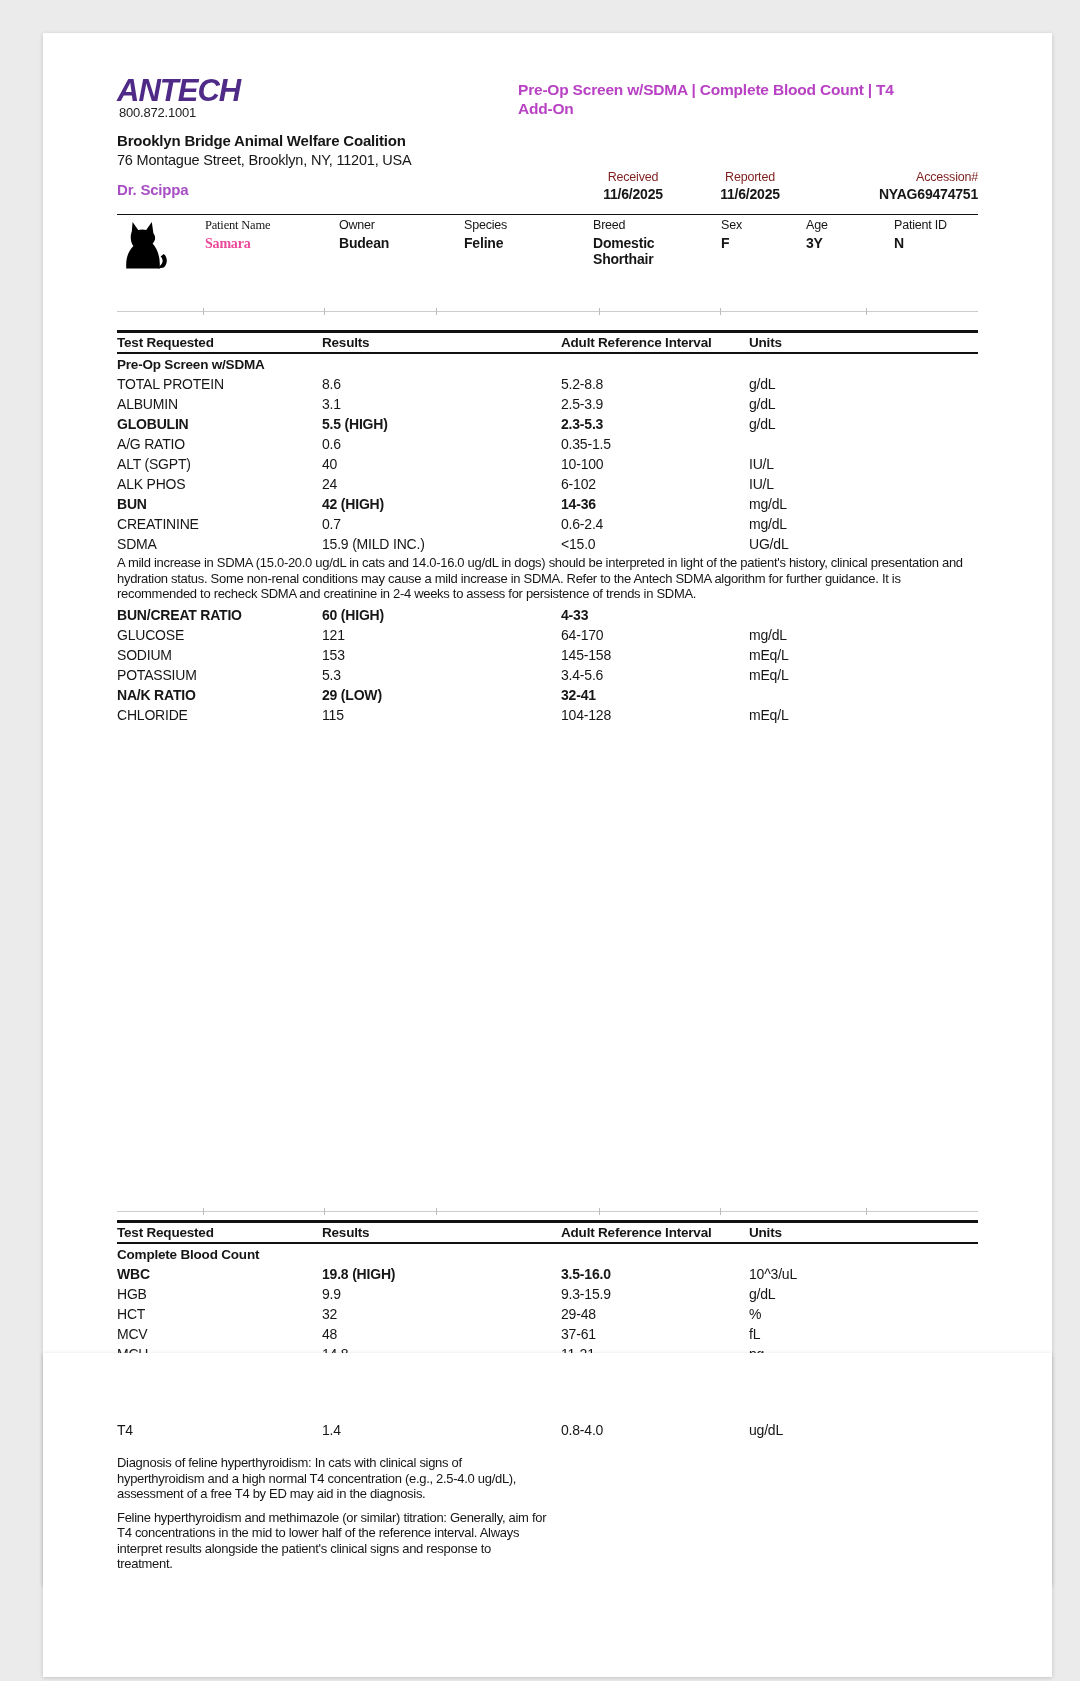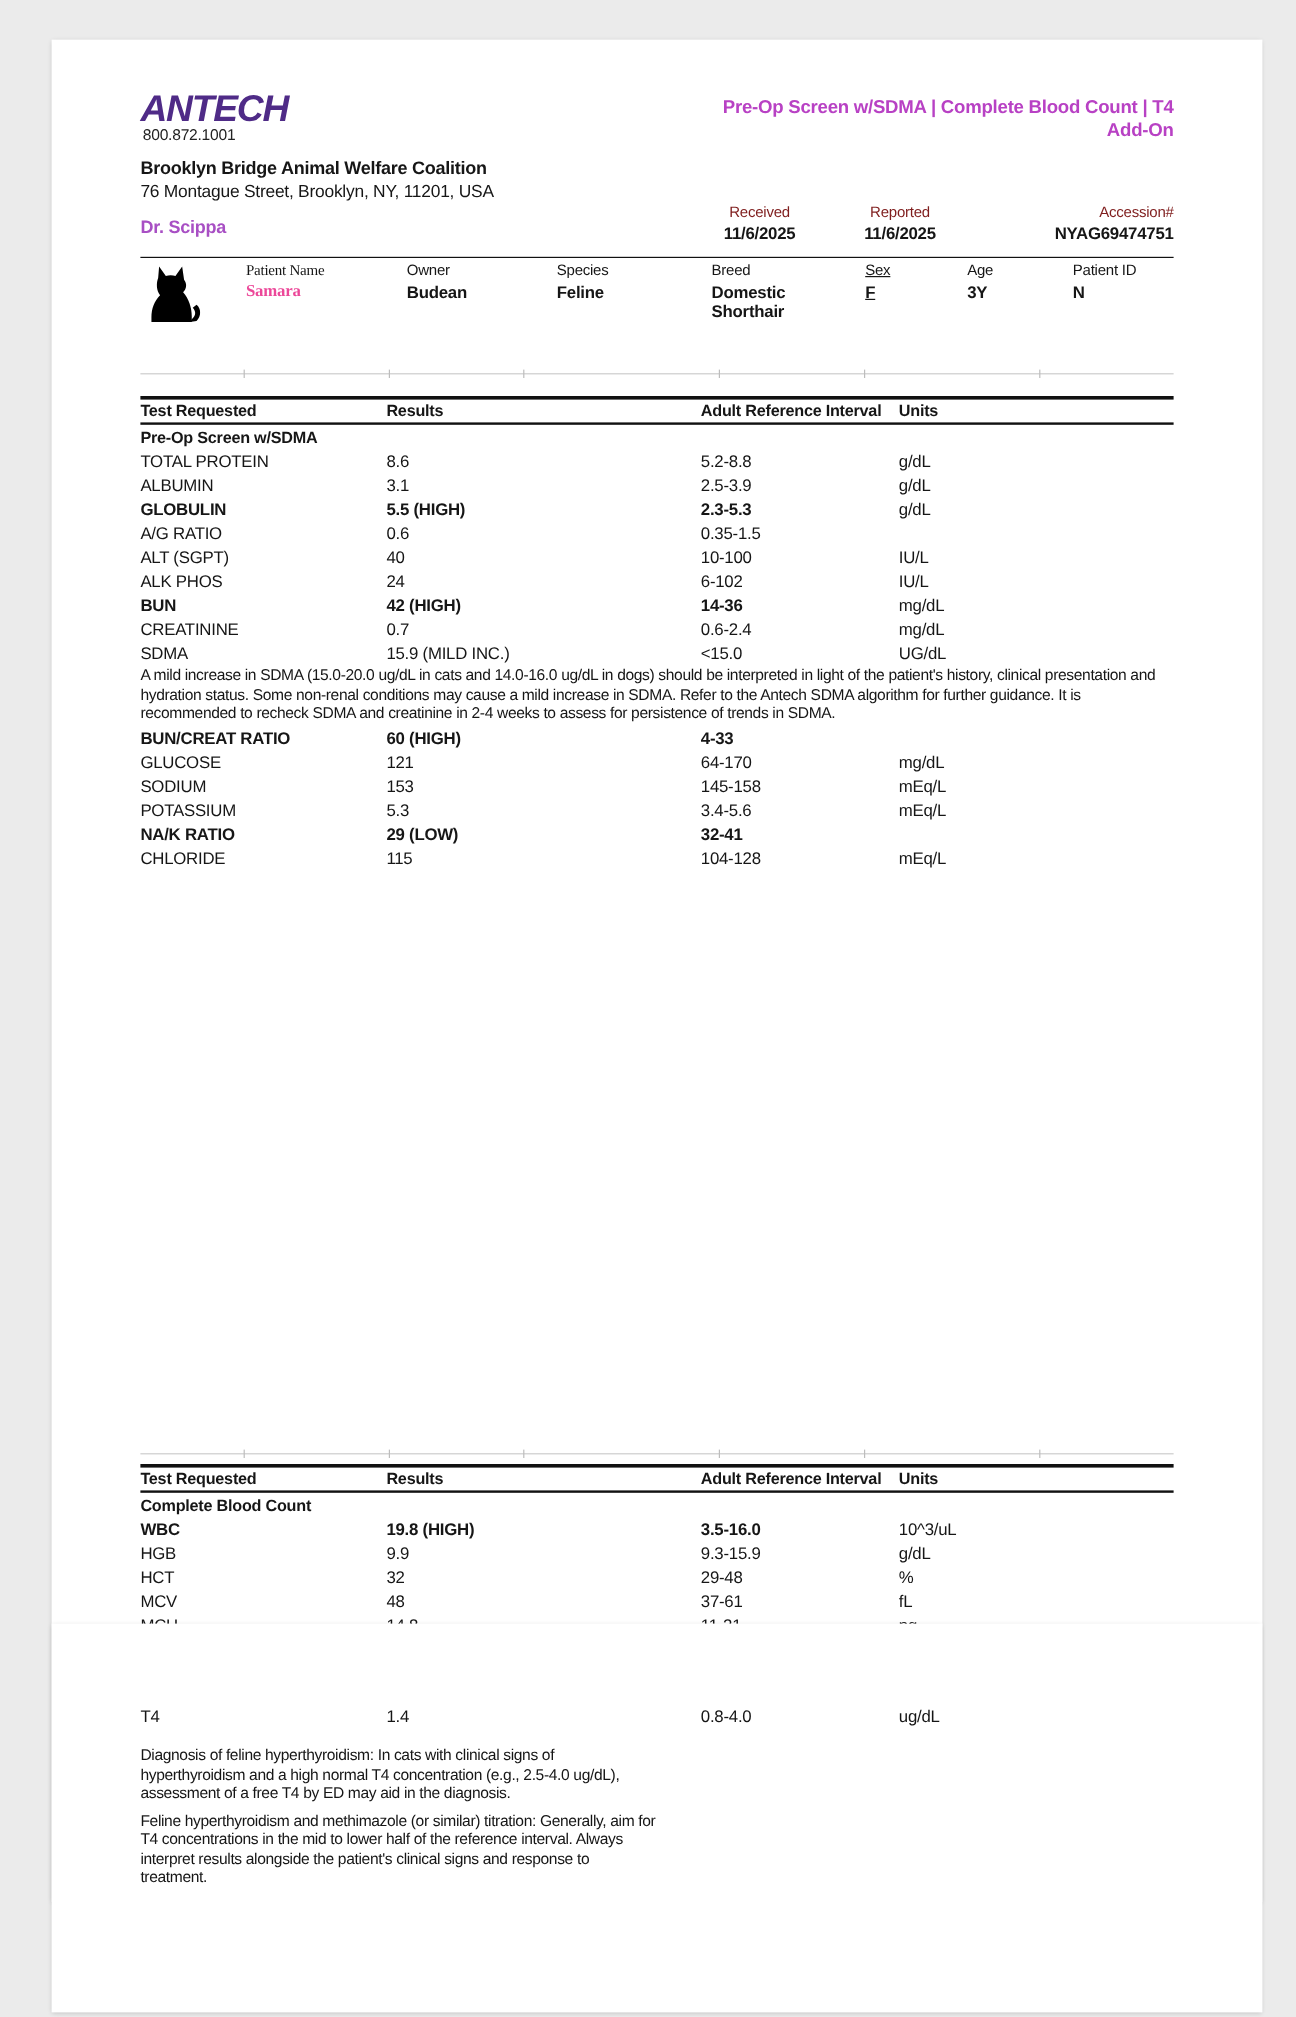--- a/index.html
+++ b/index.html
@@ -13,21 +13,21 @@
     position:absolute; left:43px; width:1009px; background:#ffffff;
     box-shadow:0 1px 4px rgba(0,0,0,0.18);
   }
   #page1 { top:33px; height:1552px; }
   #page2 { top:1353px; height:324px; }
   .abs { position:absolute; }
 
   
   .logo { font-size:31px; font-weight:bold; font-style:italic; letter-spacing:-1px; color:#4f2b87; }
   .phone { font-size:13px; color:#222; margin-top:1px; }
-  .rpt-title { font-size:15.5px; font-weight:bold; color:#b841c4; text-align:right; line-height:19px; width:460px; }
+  .rpt-title { font-size:15.5px; font-weight:bold; color:#b841c4; text-align:left; line-height:19px; width:460px; }
   .clinic-name { font-size:15px; font-weight:bold; }
   .clinic-addr { font-size:14.5px; margin-top:2px;text-align:center; }
   .doctor { font-size:15px; font-weight:bold; color:#a84fc4; }
   .meta-lbl { font-size:12.5px; color:#7f1d1d; }
   .meta-val { font-size:14px; font-weight:bold; margin-top:2px; }
   .meta-box { position:absolute; width:160px; text-align:center; top:0; }
   .meta-box.right { text-align:right; }
   .blackline { border-top:1.5px solid #111; }
 
   
@@ -39,21 +39,21 @@
   
   .gridline { position:relative; border-top:1px solid #cccccc; height:1px; }
   .gridline b { position:absolute; top:-4px; width:1px; height:7px; background:#bdbdbd; }
   .thickline { border-top:3px solid #111; }
   .thead { position:relative; height:21px; border-bottom:2px solid #111; font-weight:bold; font-size:13.5px; line-height:19px; }
   .section { font-size:13.5px; font-weight:bold; height:20px; line-height:22px; }
   .trow { position:relative; height:20px; font-size:14px; line-height:20px; }
   .cell { position:absolute; top:0; white-space:nowrap; }
   .c-name   { left:0; }
   .c-result { left:205px; }
-  .c-ref    { left:467px; }
+  .c-ref    { left:444px; }
   .c-units  { left:632px; }
   .trow.bold .c-name, .trow.bold .c-result, .trow.bold .c-pct, .trow.bold .c-ref { font-weight:bold; }
   .note { font-size:13px; line-height:15.5px; letter-spacing:-0.3px; margin:0; padding:1px 0 3px 0; }
   .content { padding:12px 74px; position:relative; }
 
   .note2 { width:430px; }
   .cat { width:48px; height:52px; }
 </style>
 </head>
 <body>
@@ -102,21 +102,21 @@
       <div class="pt-val">Budean</div>
     </div>
     <div class="pt-col" style="left:347px;">
       <div class="pt-lbl">Species</div>
       <div class="pt-val">Feline</div>
     </div>
     <div class="pt-col" style="left:476px; width:100px;">
       <div class="pt-lbl">Breed</div>
       <div class="pt-val">Domestic Shorthair</div>
     </div>
-    <div class="pt-col" style="left:604px;text-decoration:underline;">
+    <div class="pt-col" style="left:604px;">
       <div class="pt-lbl">Sex</div>
       <div class="pt-val">F</div>
     </div>
     <div class="pt-col" style="left:689px;">
       <div class="pt-lbl">Age</div>
       <div class="pt-val">3Y</div>
     </div>
     <div class="pt-col" style="left:777px;">
       <div class="pt-lbl">Patient ID</div>
       <div class="pt-val">N</div>

